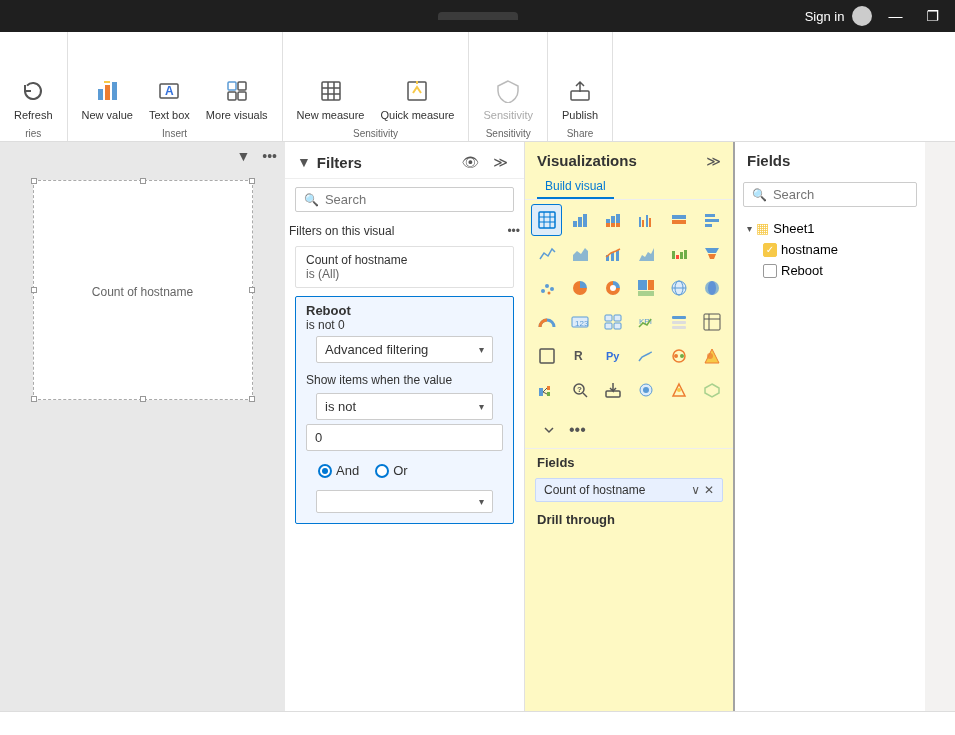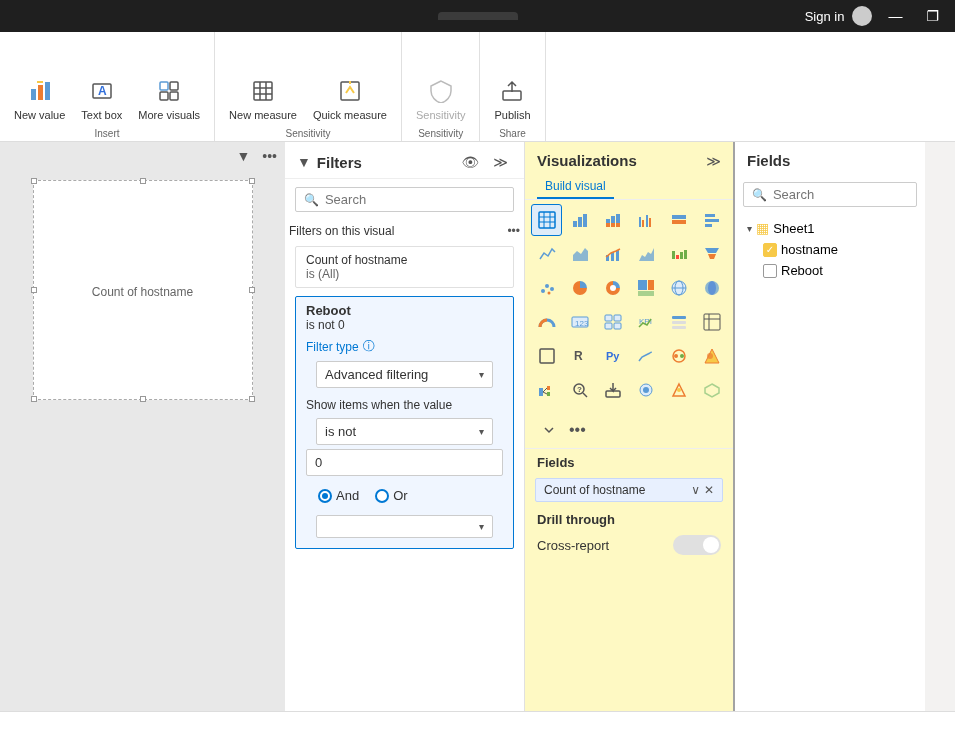--- a/index.html
+++ b/index.html
@@ -537,20 +537,34 @@
   <div class="sign-in-area">
     <span>Sign in</span>
     <div class="avatar-circle"></div>
     <button class="win-btn">—</button>
     <button class="win-btn">❐</button>
   </div>
 </div>
 
 <div class="ribbon">
 
+  <div class="ribbon-group">
+    <div class="ribbon-items">
+      <div class="ribbon-item">
+        <div class="ribbon-icon">
+          <svg viewBox="0 0 24 24" fill="none" stroke="#555" stroke-width="2">
+            <path d="M4 12a8 8 0 1 0 2-5.3"></path>
+            <polyline points="4 6 4 12 10 12"></polyline>
+          </svg>
+        </div>
+        <span>Refresh</span>
+      </div>
+    </div>
+    <span class="ribbon-group-label">ries</span>
+  </div>
 
   <div class="ribbon-group">
     <div class="ribbon-items">
       <div class="ribbon-item">
         <div class="ribbon-icon">
           <svg viewBox="0 0 24 24" fill="none" stroke="#3370db" stroke-width="1.5">
             <rect x="3" y="10" width="5" height="11" fill="#5b9bd5" stroke="none"></rect>
             <rect x="10" y="6" width="5" height="15" fill="#ed7d31" stroke="none"></rect>
             <rect x="17" y="3" width="5" height="18" fill="#5b9bd5" stroke="none"></rect>
             <line x1="12" y1="2" x2="12" y2="4" stroke="#f7c948" stroke-width="2"></line>
@@ -681,24 +695,20 @@
 
     <div class="filter-item">
       <div class="filter-item-title">Count of hostname</div>
       <div class="filter-item-value">is (All)</div>
     </div>
 
     <div class="filter-item-reboot">
       <div class="filter-item-title">Reboot</div>
       <div class="filter-item-value">is not 0</div>
 
-      <div class="filter-type-label" style="padding:6px 0 2px 0;">
-        <span>Filter type</span>
-        <span class="info-icon"> ⓘ</span>
-      </div>
       <div class="select-box">
         <span>Advanced filtering</span>
         <span class="chevron-down">▾</span>
       </div>
 
       <div class="show-items-label" style="padding:6px 0 2px 0;">Show items when the value</div>
       <div class="select-box">
         <span>is not</span>
         <span class="chevron-down">▾</span>
       </div>
@@ -1007,29 +1017,20 @@
     <div class="viz-section-label">Fields</div>
     <div class="viz-field-tag">
       <span>Count of hostname</span>
       <div class="viz-field-tag-actions">
         <span style="cursor:pointer;color:#555;font-size:12px;">∨</span>
         <span style="cursor:pointer;color:#555;font-size:12px;">✕</span>
       </div>
     </div>
 
     <div class="viz-drill-label">Drill through</div>
-    <div class="viz-drill-row">
-      <span>Cross-report</span>
-      <div style="display:flex;align-items:center;gap:3px;">
-        <div class="toggle-container">
-          <span class="toggle-text">Off</span>
-          <div class="toggle-thumb"></div>
-        </div>
-      </div>
-    </div>
   </div>
 
   <div class="fields-panel">
     <div class="fields-header">
       <span class="fields-title">Fields</span>
     </div>
 
     <div class="fields-search">
       <span style="color:#666;font-size:12px">🔍</span>
       <input type="text" placeholder="Search" style="">

